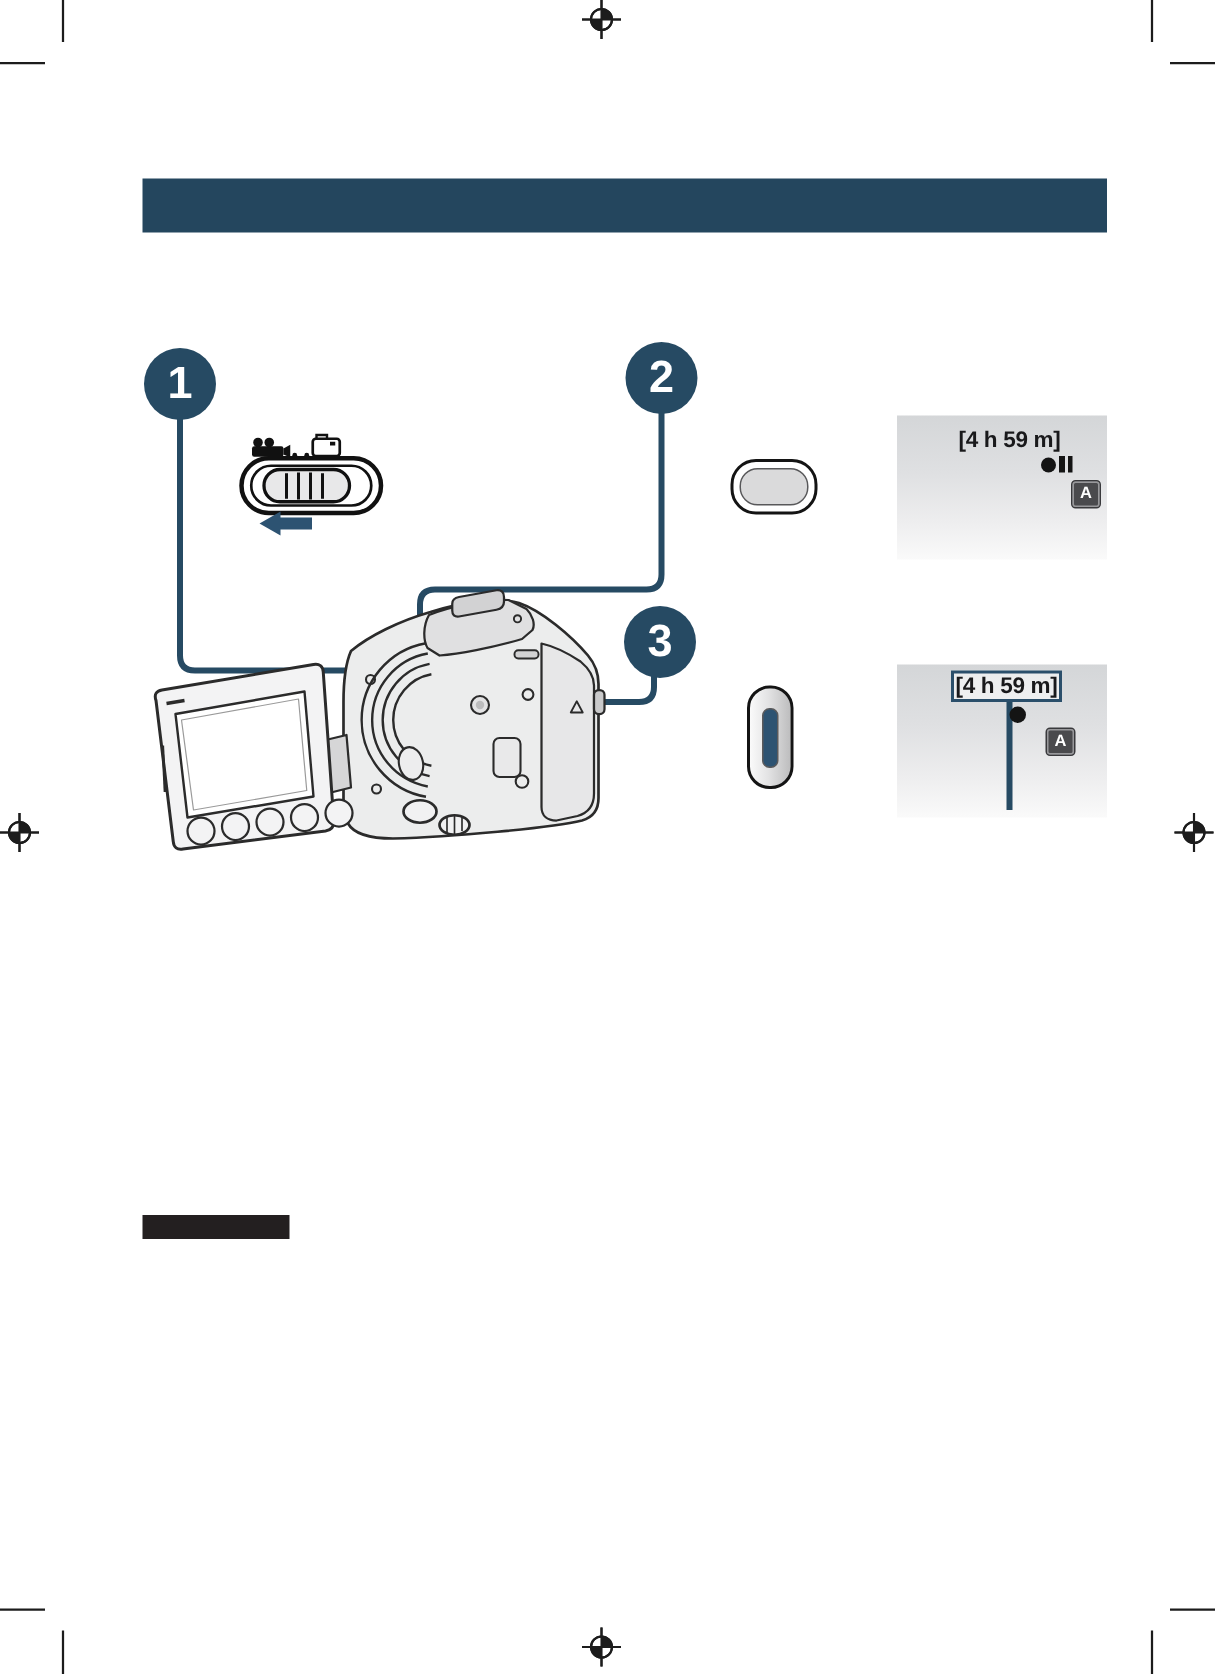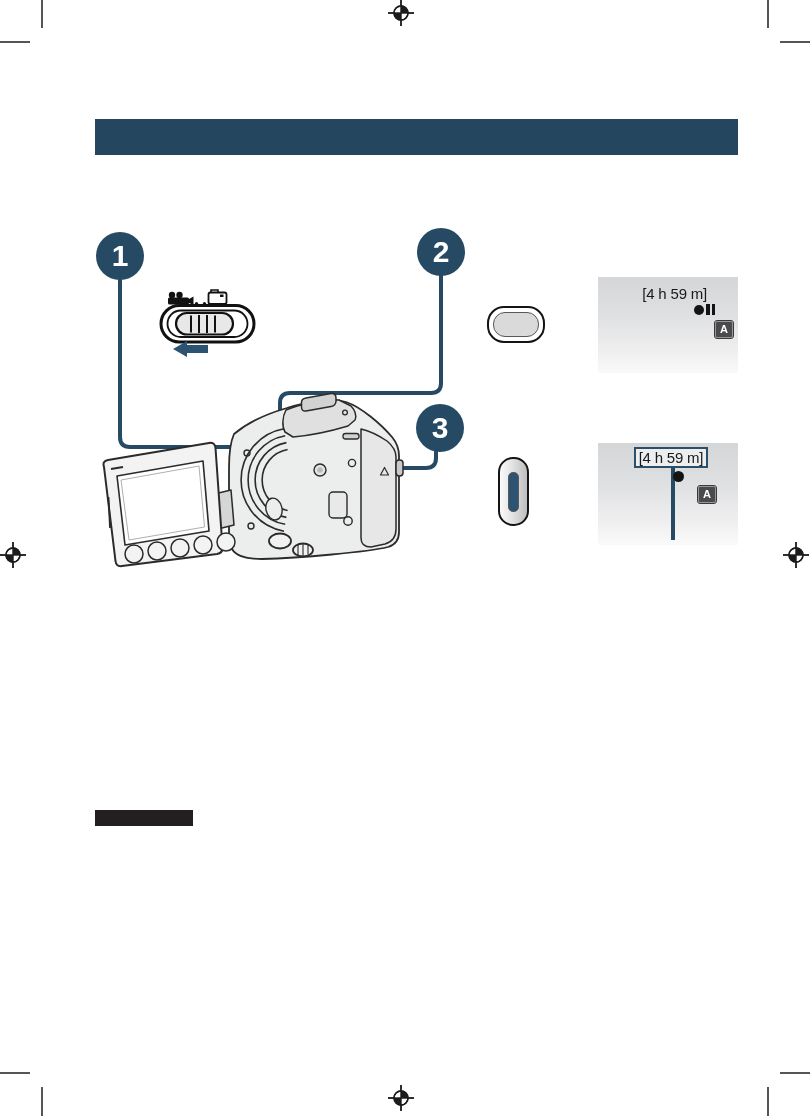--- a/index.html
+++ b/index.html
@@ -22,21 +22,21 @@
   .btn2-inner{width:44px;height:23px;background:#dadadb;border:1.5px solid #58585a;border-radius:12px;}
   .btn3-outer{left:498px;top:457px;width:27px;height:65px;border:2.5px solid #141414;border-radius:15px;
               background:linear-gradient(90deg,#fafafa 0%,#e3e3e4 45%,#bdbdbe 100%);
               display:flex;align-items:center;justify-content:center;}
   .btn3-slot{width:9px;height:38px;background:#2d5372;border:1px solid #5a5a5c;border-radius:5px;}
 
   
   .screen{width:140px;background:linear-gradient(180deg,#d4d6d8 0%,#dfe0e2 40%,#eeeeef 75%,#fafafa 100%);}
   .screen1{left:598px;top:277px;height:96px;}
   .screen2{left:598px;top:443px;height:102px;}
-  .time-text{font-size:15px;font-weight:400;color:#19191b;line-height:17px;letter-spacing:-0.2px;white-space:nowrap;}
+  .time-text{font-size:15px;font-weight:700;color:#19191b;line-height:17px;letter-spacing:-0.2px;white-space:nowrap;}
   .time-box{left:36px;top:4px;width:74px;height:21px;border:2px solid #2b4f6b;background:rgba(255,255,255,0.55);
             display:flex;align-items:center;justify-content:center;box-sizing:border-box;}
   .rec-pause{display:flex;align-items:center;}
   .rp-dot{width:10px;height:10px;border-radius:50%;background:#141414;}
   .rp-bar{width:3.5px;height:11px;background:#141414;margin-left:2px;}
   .rec-dot{width:11px;height:11px;border-radius:50%;background:#141414;}
   .a-badge{width:16px;height:15px;background:#4a4a4d;border:1px solid #98989b;outline:1px solid #39393c;
            border-radius:2px;color:#ffffff;font-size:11px;line-height:14px;font-weight:700;text-align:center;}
   .leader{left:73px;top:25px;width:3.5px;height:72px;background:#264a63;}
 

